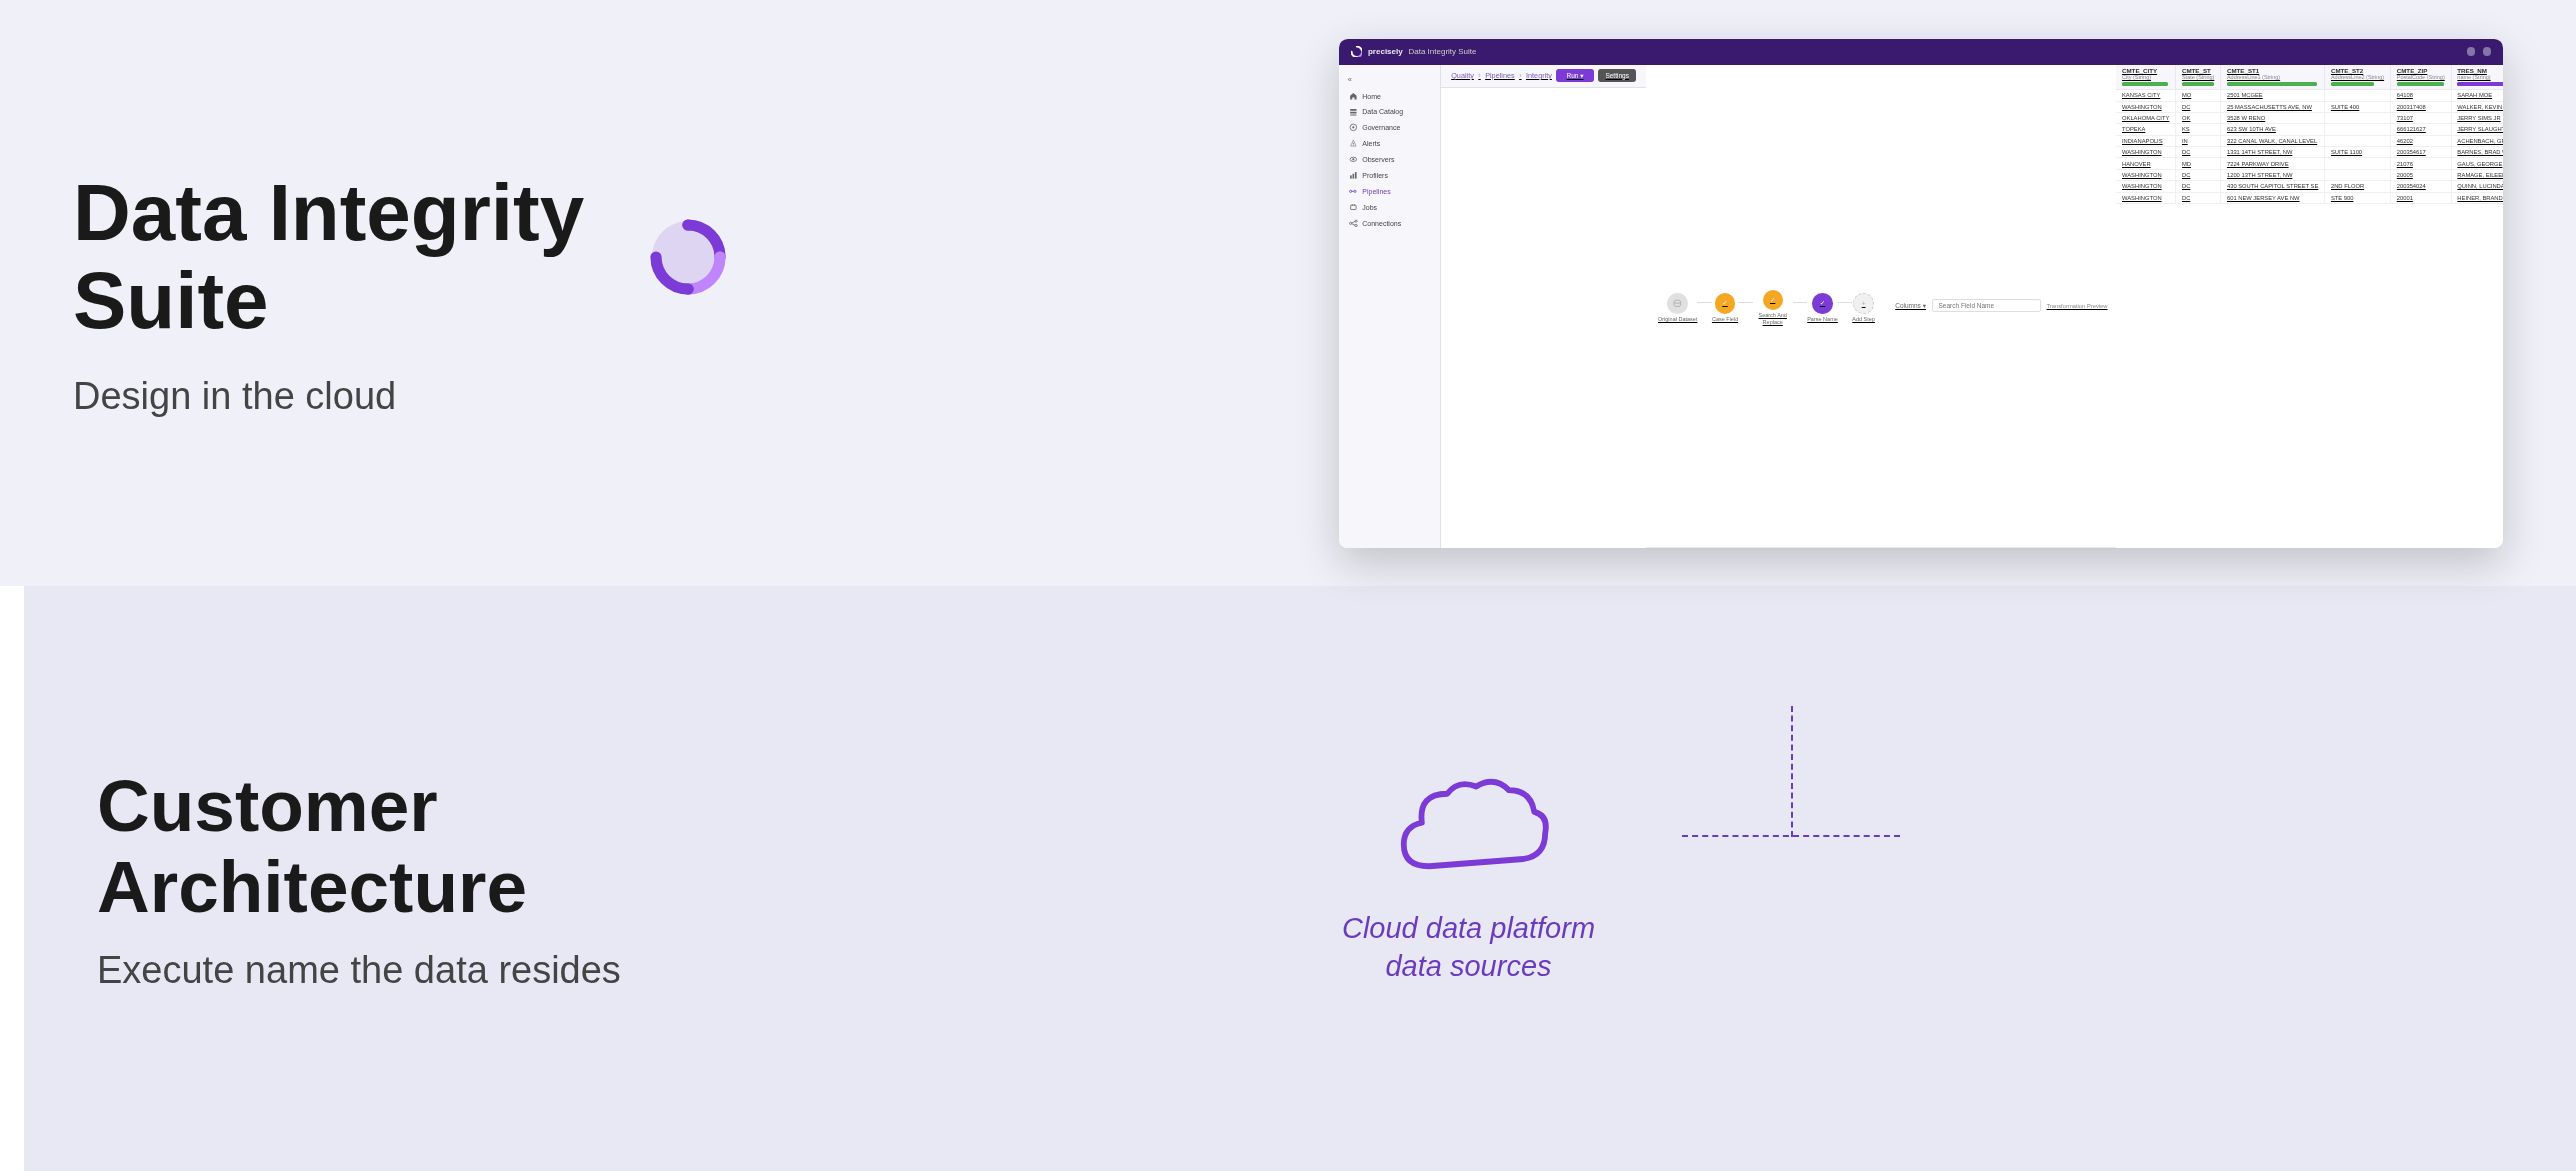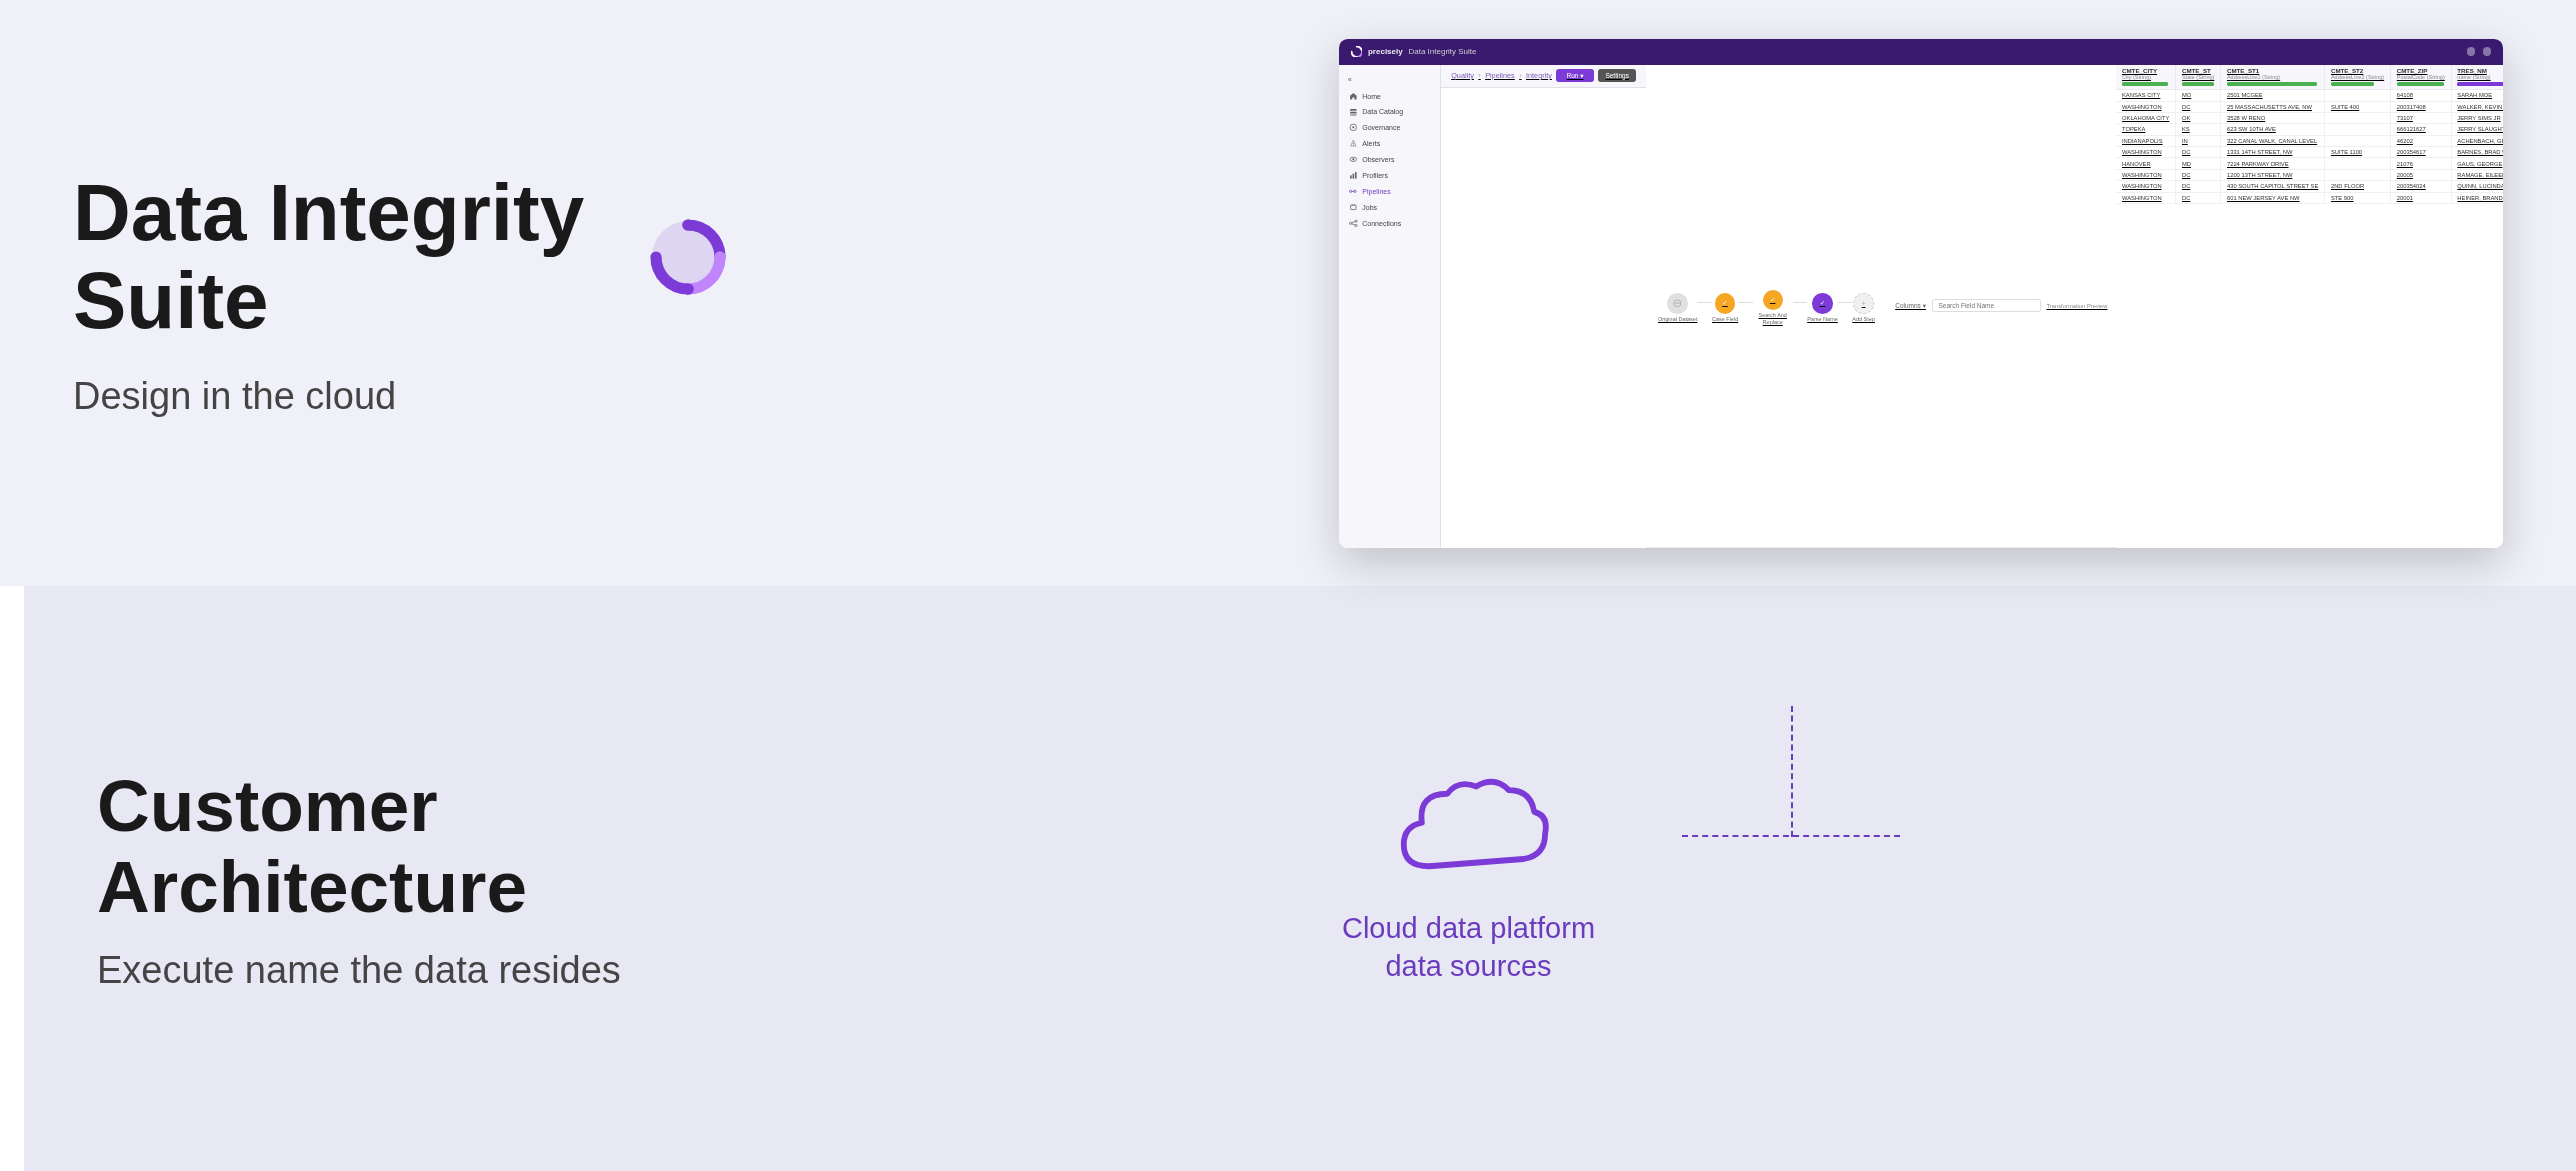--- a/index.html
+++ b/index.html
@@ -359,20 +359,21 @@
       justify-content: center;
       gap: 87px;
       position: relative;
     }
 
     .diagram-item {
       display: flex;
       flex-direction: column;
       align-items: center;
       gap: 22px;
+      font-style: italic;
     }
 
     .diagram-label {
       font-size: 29px;
       color: #6b3bbd;
       text-align: center;
       font-weight: 500;
       line-height: 1.3;
       max-width: 262px;
     }

